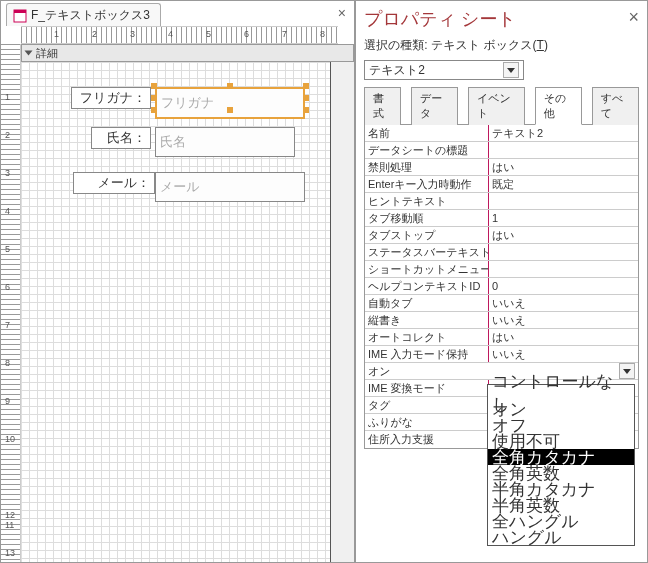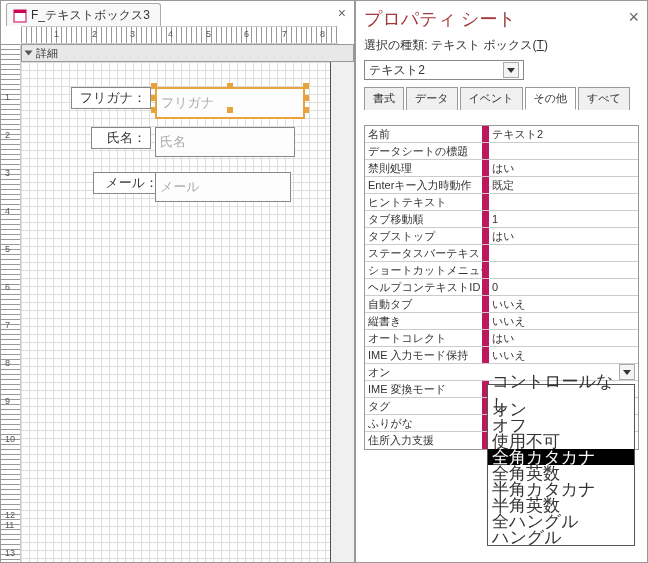--- a/index.html
+++ b/index.html
@@ -23,27 +23,27 @@
 .field-input { position: absolute; border: 1px solid #888; background: #fdfdfd; display: flex; align-items: center; padding: 14px 4px; font-size: 13px; color: #aaa; height: 22px; }
 .selected { border: 2px solid #e8a33d !important; }
 .sel-handle { position: absolute; width: 6px; height: 6px; background: #e8a33d; }
 .prop-pane { flex: 1; background: #fff; border: 1px solid #999; position: relative; padding: 6px 8px; }
 .prop-close { position: absolute; right: 8px; top: 6px; font-size: 18px; color: #666; cursor: pointer; }
 .prop-title { font-size: 18px; color: #a4373a; margin-bottom: 6px; }
 .sel-type { font-size: 12px; margin-bottom: 6px; }
 .obj-select { width: 160px; height: 20px; border: 1px solid #888; display: flex; align-items: center; justify-content: space-between; padding: 0 4px; margin-bottom: 6px; position: relative; }
 .dd-arrow { width: 16px; height: 16px; border: 1px solid #aaa; display: flex; align-items: center; justify-content: center; background: #f4f4f4; }
 .dd-arrow::after { content: ''; border-left: 4px solid transparent; border-right: 4px solid transparent; border-top: 5px solid #333; }
-.prop-tabs { display: flex; gap: 2px; margin-bottom: 16px; }
+.prop-tabs { display: flex; gap: 10px; margin-bottom: 0; }
 .prop-tab { padding: 3px 8px; border: 1px solid #999; background: #f0f0f0; font-size: 11px; border-bottom: none; cursor: pointer; position: relative; top: 1px; }
 .prop-tab.active { background: #fff; border-bottom: 1px solid #fff; z-index: 2; }
 .prop-grid { border: 1px solid #999; max-height: 440px; }
 .prop-row { display: flex; height: 17px; border-bottom: 1px solid #ccc; font-size: 11px; }
 .prop-row:last-child { border-bottom: none; }
-.prop-name { width: 124px; padding: 1px 3px; border-right: 7px solid #be185d; white-space: nowrap; overflow: hidden; }
+.prop-name { width: 124px; padding: 1px 3px; border-right: 1px solid #be185d; white-space: nowrap; overflow: hidden; }
 .prop-val { flex: 1; padding: 1px 3px; display: flex; align-items: center; justify-content: space-between; white-space: nowrap; }
 .prop-val.active-cell { background: #fff; }
 .dropdown-pop { position: absolute; left: 487px; top: 384px; width: 148px; background: #fff; border: 1px solid #555; z-index: 10; }
 .dropdown-pop div { padding: 1px 4px; font-size: 17px; height: 16px; display: flex; align-items: center; cursor: pointer; }
 .dropdown-pop div.sel { background: #000; color: #fff; }
 </style>
 </head>
 <body>
 
 <div class="container">
@@ -97,22 +97,22 @@
             <div class="sel-handle" style="left: 130px; top: 21px;"></div>
             <div class="sel-handle" style="left: 206px; top: 21px;"></div>
             <div class="sel-handle" style="left: 282px; top: 21px;"></div>
             <div class="sel-handle" style="left: 130px; top: 33px;"></div>
             <div class="sel-handle" style="left: 282px; top: 33px;"></div>
             <div class="sel-handle" style="left: 130px; top: 45px;"></div>
             <div class="sel-handle" style="left: 206px; top: 45px;"></div>
             <div class="sel-handle" style="left: 282px; top: 45px;"></div>
             <div class="field-label" style="left: 70px; top: 65px; width: 60px;">氏名：</div>
             <div class="field-input" style="left: 134px; top: 65px; width: 140px;">氏名</div>
-            <div class="field-label" style="left: 72px; top: 110px; width: 70px;">メール：</div>
-            <div class="field-input" style="left: 134px; top: 110px; width: 136px;">メール</div>
+            <div class="field-label" style="left: 52px; top: 110px; width: 82px;">メール：</div>
+            <div class="field-input" style="left: 134px; top: 110px; width: 150px;">メール</div>
           </div>
       </div>
     </div>
   </div>
 
   <div class="prop-pane">
     <span class="prop-close">×</span>
     <div class="prop-title">プロパティ シート</div>
     <div class="sel-type">
       <span>選択の種類: </span><span id="selTypeVal">テキスト ボックス(<u>T</u>)</span>

